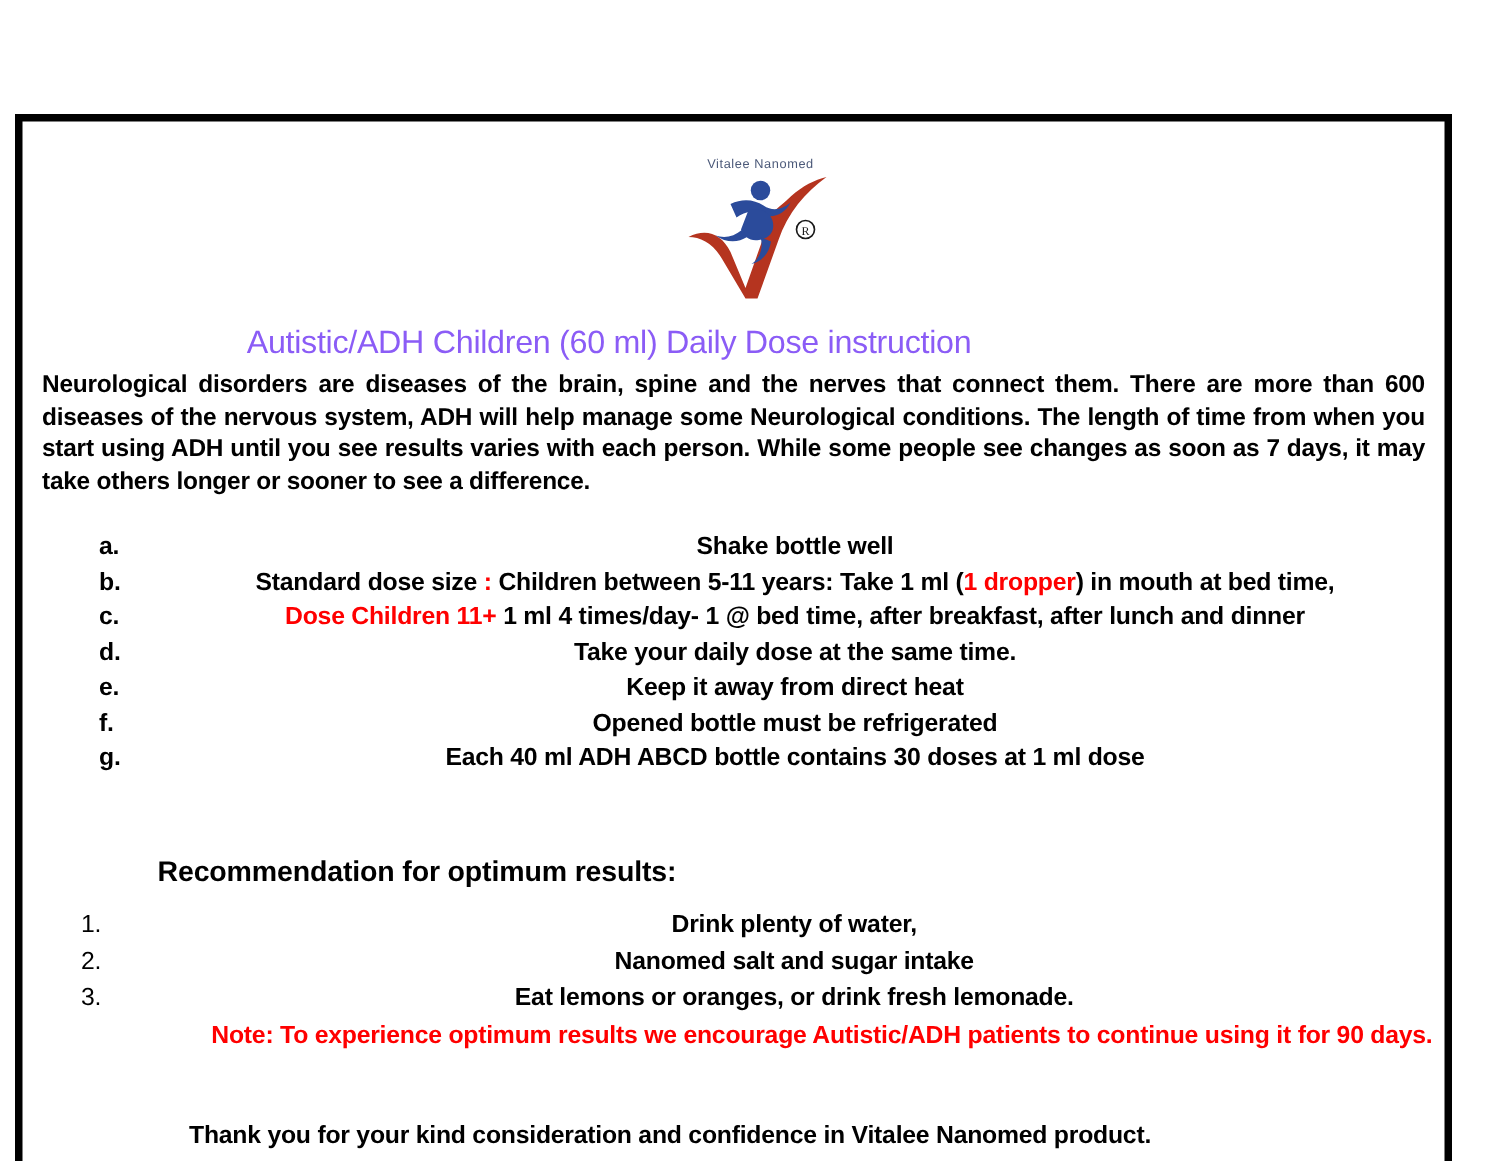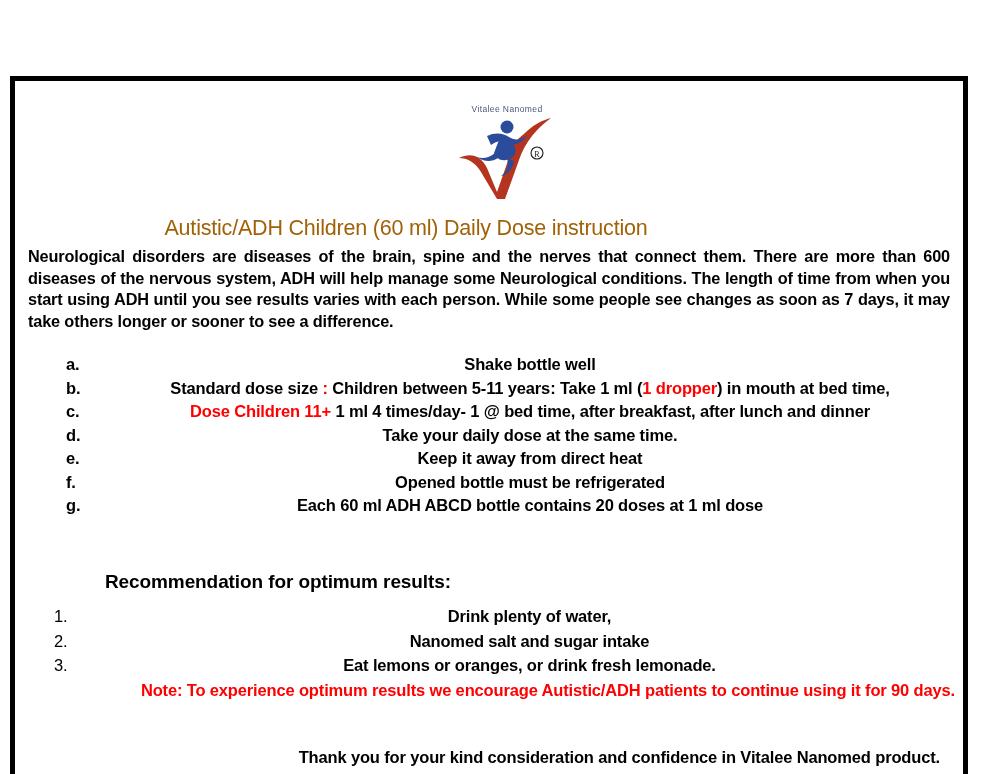--- a/index.html
+++ b/index.html
@@ -57,21 +57,21 @@
   
   .doc-title {
     position: absolute;
     left: 0;
     top: 140px;
     width: 792px;
     text-align: center;
     font-size: 21.5px;
     font-weight: 400;
     letter-spacing: -0.2px;
-    color: #a16207;
+    color: #8b5cf6;
   }
 
   
   .intro {
     position: absolute;
     left: 18px;
     top: 170px;
     width: 922px;
     font-size: 16.3px;
     font-weight: 700;
@@ -145,27 +145,26 @@
     color: #ff0000;
     font-size: 16.5px;
     font-weight: 700;
     line-height: 23px;
     letter-spacing: -0.15px;
     text-align: right;
   }
 
   .thanks {
     position: absolute;
-    left: 100px;
+    left: 116px;
     top: 672px;
     width: 830px;
     font-size: 16.5px;
     font-weight: 700;
     letter-spacing: -0.15px;
-    text-align: right;
   }
 </style>
 </head>
 <body>
 
 <div class="page">
 
   <div class="doc-border"></div>
 
   <div class="content">
@@ -237,21 +236,21 @@
       <div class="li-row">
         <div class="li-marker">f.</div>
         <div class="li-body">
           <div><span>Opened bottle must be refrigerated</span></div>
         </div>
       </div>
 
       <div class="li-row">
         <div class="li-marker">g.</div>
         <div class="li-body">
-          <div><span>Each 60 ml ADH ABCD bottle contains 20 doses at 1 ml dose</span></div>
+          <div><span>Each 40 ml ADH ABCD bottle contains 30 doses at 1 ml dose</span></div>
         </div>
       </div>
 
     </div>
 
     <div class="rec-heading">Recommendation for optimum results:</div>
 
     <div class="num-list">
       <div class="li-row">
         <div class="li-marker">1.</div>

